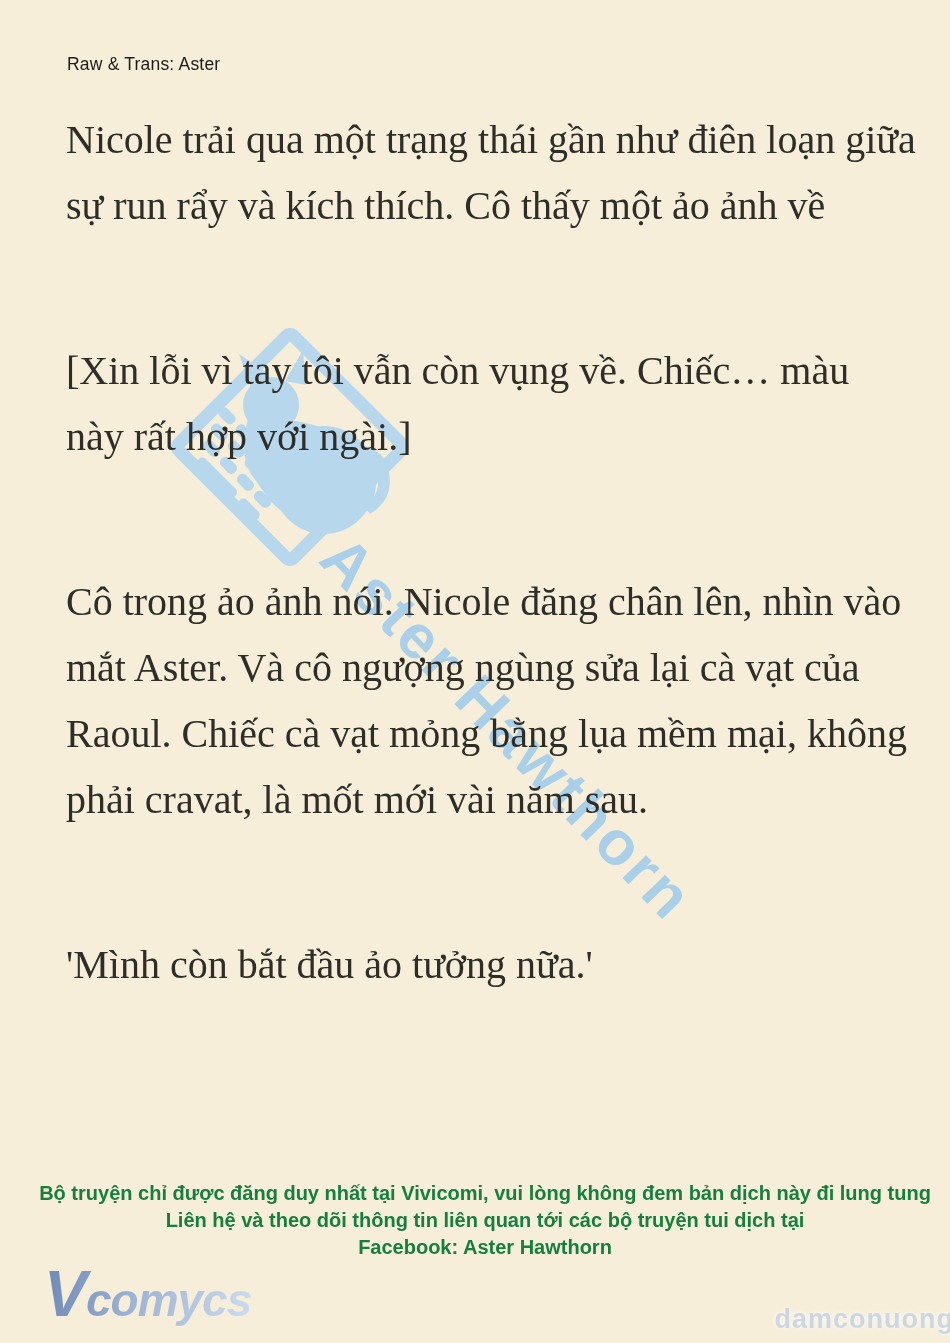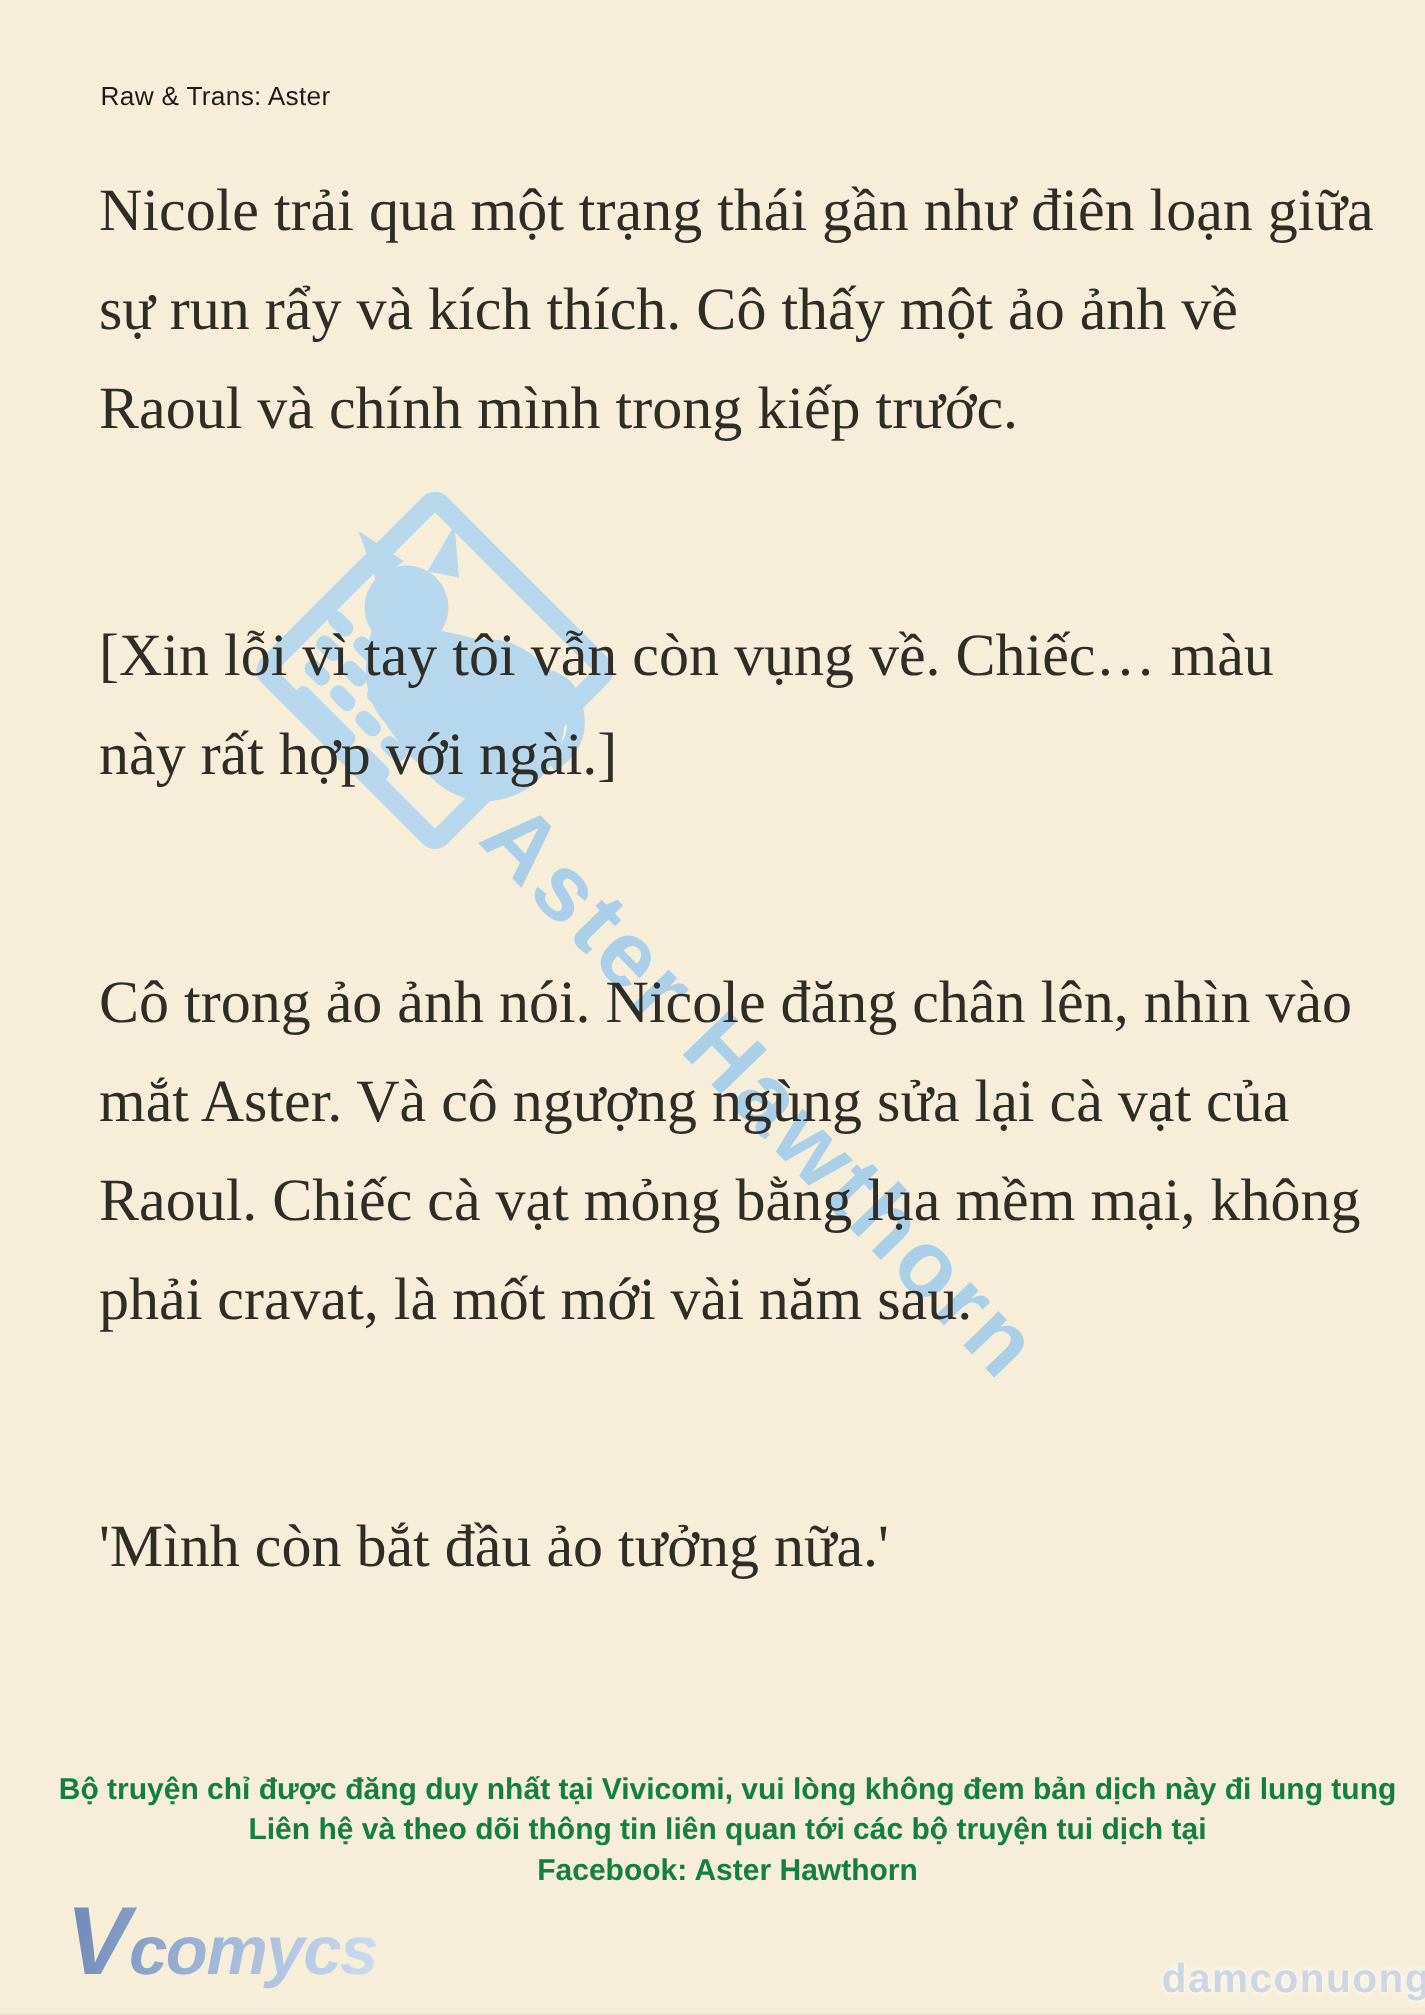--- a/index.html
+++ b/index.html
@@ -141,21 +141,20 @@
         <path d="M252,206 q26,-16 18,-46 q-5,-18 -24,-22 l-4,13 q14,4 17,16 q5,20 -14,30 Z"></path>
       </g>
     </svg>
     <div class="wm-text">Aster Hawthorn</div>
   </div>
 
   <div class="content">
     <p class="para">
       <span class="line">Nicole trải qua một trạng thái gần như điên loạn giữa</span>
       <span class="line">sự run rẩy và kích thích. Cô thấy một ảo ảnh về</span>
-      <span class="line">Raoul và chính mình trong kiếp trước.</span>
     </p>
     <p class="para">
       <span class="line">[Xin lỗi vì tay tôi vẫn còn vụng về. Chiếc… màu</span>
       <span class="line">này rất hợp với ngài.]</span>
     </p>
     <p class="para">
       <span class="line">Cô trong ảo ảnh nói. Nicole đăng chân lên, nhìn vào</span>
       <span class="line">mắt Aster. Và cô ngượng ngùng sửa lại cà vạt của</span>
       <span class="line">Raoul. Chiếc cà vạt mỏng bằng lụa mềm mại, không</span>
       <span class="line">phải cravat, là mốt mới vài năm sau.</span>

